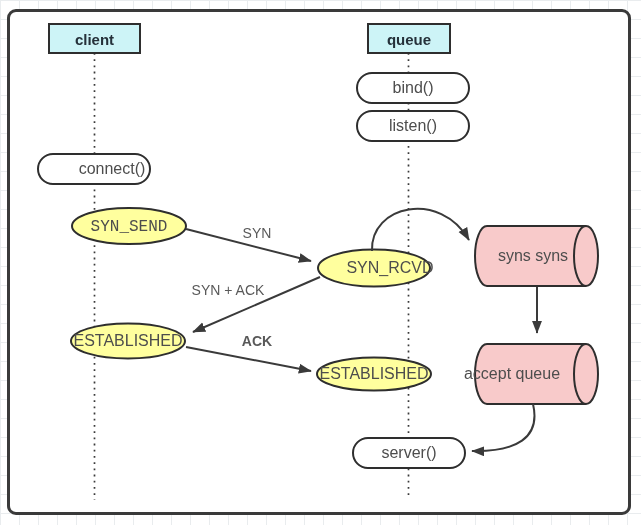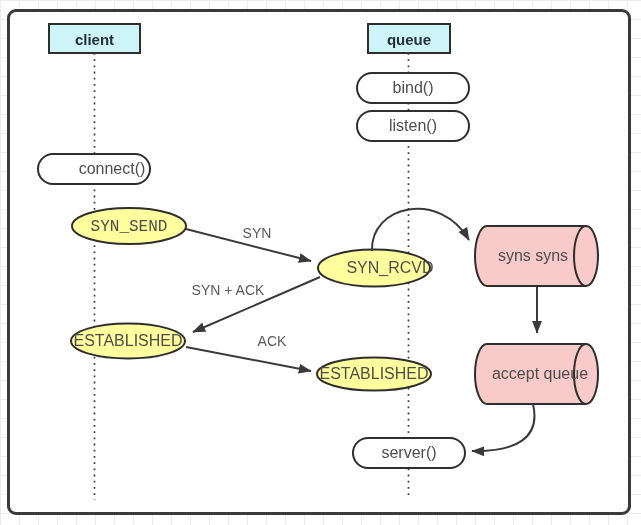--- a/index.html
+++ b/index.html
@@ -101,19 +101,19 @@
   <div class="lbl" style="left:413px;top:126px;">listen()</div>
   <div class="lbl" style="left:112px;top:169px;">connect()</div>
   <div class="lbl" style="left:409px;top:453px;">server()</div>
 
   <div class="lbl" style="left:129px;top:227px;font-family:Liberation Mono, monospace;">SYN_SEND</div>
   <div class="lbl" style="left:374px;top:268px;margin-left:16px;">SYN_RCVD</div>
   <div class="lbl" style="left:128px;top:341px;">ESTABLISHED</div>
   <div class="lbl" style="left:374px;top:374px;">ESTABLISHED</div>
 
   <div class="lbl" style="left:533px;top:256px;">syns syns</div>
-  <div class="lbl" style="left:540px;top:374px;">accept queue</div>
+  <div class="lbl" style="left:512px;top:374px;">accept queue</div>
 
   <div class="lbl edge" style="left:257px;top:233px;">SYN</div>
   <div class="lbl edge" style="left:228px;top:290px;text-align:center;">SYN + ACK</div>
-  <div class="lbl edge" style="left:272px;top:341px;">ACK</div>
+  <div class="lbl edge" style="left:257px;top:341px;font-weight:bold;">ACK</div>
 
 </div>
 
 </body></html>

